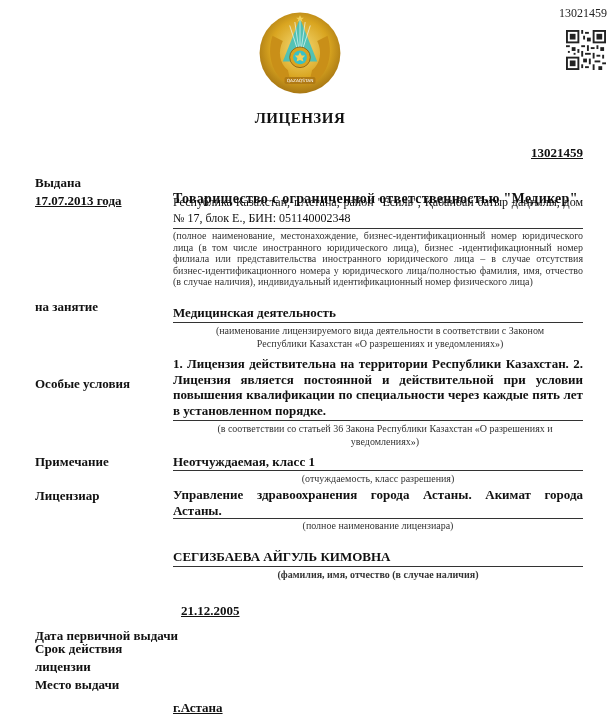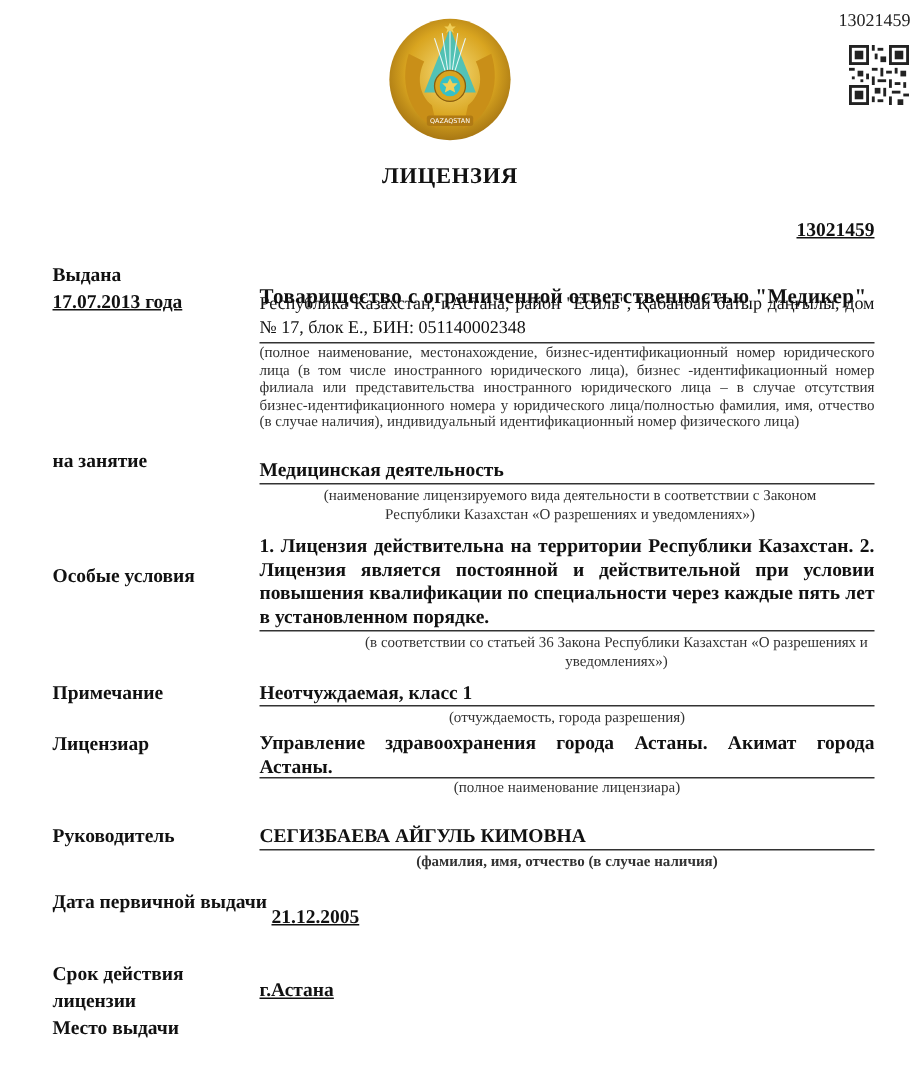--- a/index.html
+++ b/index.html
@@ -108,41 +108,40 @@
 <div class="abs note just" style="top:230px; font-size:10px; line-height:11.5px; text-align:justify;">(полное наименование, местонахождение, бизнес-идентификационный номер юридического лица (в том числе иностранного юридического лица), бизнес -идентификационный номер филиала или представительства иностранного юридического лица – в случае отсутствия бизнес-идентификационного номера у юридического лица/полностью фамилия, имя, отчество (в случае наличия), индивидуальный идентификационный номер физического лица)</div>
 
 <div class="abs label" style="top:298px;font-family:Liberation Serif, serif;">на занятие</div>
 <div class="abs value bold" style="top:304px;">Медицинская деятельность</div>
 <div class="abs rule" style="top:322px;"></div>
 <div class="abs note" style="top:325px; left:195px; width:370px;">(наименование лицензируемого вида деятельности в соответствии с Законом Республики Казахстан «О разрешениях и уведомлениях»)</div>
 
 <div class="abs label" style="top:356px;margin-top:19px;">Особые условия</div>
 <div class="abs value bold just" style="top:356px; line-height:15.5px;">1. Лицензия действительна на территории Республики Казахстан. 2. Лицензия является постоянной и действительной при условии повышения квалификации по специальности через каждые пять лет в установленном порядке.</div>
 <div class="abs rule" style="top:420px;"></div>
-<div class="abs note" style="top:423px; left:215px; width:340px;margin-left:26px;">(в соответствии со статьей 36 Закона Республики Казахстан «О разрешениях и уведомлениях»)</div>
+<div class="abs note" style="top:423px; left:215px; width:340px;">(в соответствии со статьей 36 Закона Республики Казахстан «О разрешениях и уведомлениях»)</div>
 
 <div class="abs label" style="top:453px;">Примечание</div>
 <div class="abs value bold" style="top:453px;">Неотчуждаемая, класс 1</div>
 <div class="abs rule" style="top:470px;"></div>
-<div class="abs note" style="top:473px;">(отчуждаемость, города разрешения)</div>
+<div class="abs note" style="top:473px;">(отчуждаемость, класс разрешения)</div>
 
 <div class="abs label" style="top:487px;">Лицензиар</div>
 <div class="abs value bold just" style="top:487px; line-height:15.5px; word-spacing:6px;">Управление здравоохранения города Астаны. Акимат города Астаны.</div>
 <div class="abs rule" style="top:518px;"></div>
 <div class="abs note" style="top:520px;">(полное наименование лицензиара)</div>
 
 <div class="abs label" style="top:548px;">
-  <div>Руководитель</div>
 </div>
 <div class="abs value bold" style="top:548px;">СЕГИЗБАЕВА АЙГУЛЬ КИМОВНА</div>
 <div class="abs rule" style="top:566px;"></div>
 <div class="abs note" style="top:569px;font-weight:bold;">(фамилия, имя, отчество (в случае наличия)</div>
 
-<div class="abs label" style="top:592px;">Дата первичной выдачи</div>
+<div class="abs label" style="top:627px;">Дата первичной выдачи</div>
 <div class="abs ul" style="top:603px; left:181px;">21.12.2005</div>
 
 <div class="abs label" style="top:640px;">
   <div>Срок действия</div>
   <div>лицензии</div>
 </div>
 
 <div class="abs label" style="top:676px;">Место выдачи</div>
-<div class="abs ul" style="top:652px; left:173px;">г.Астана</div>
+<div class="abs ul" style="top:700px; left:173px;">г.Астана</div>
 
 </body></html>

